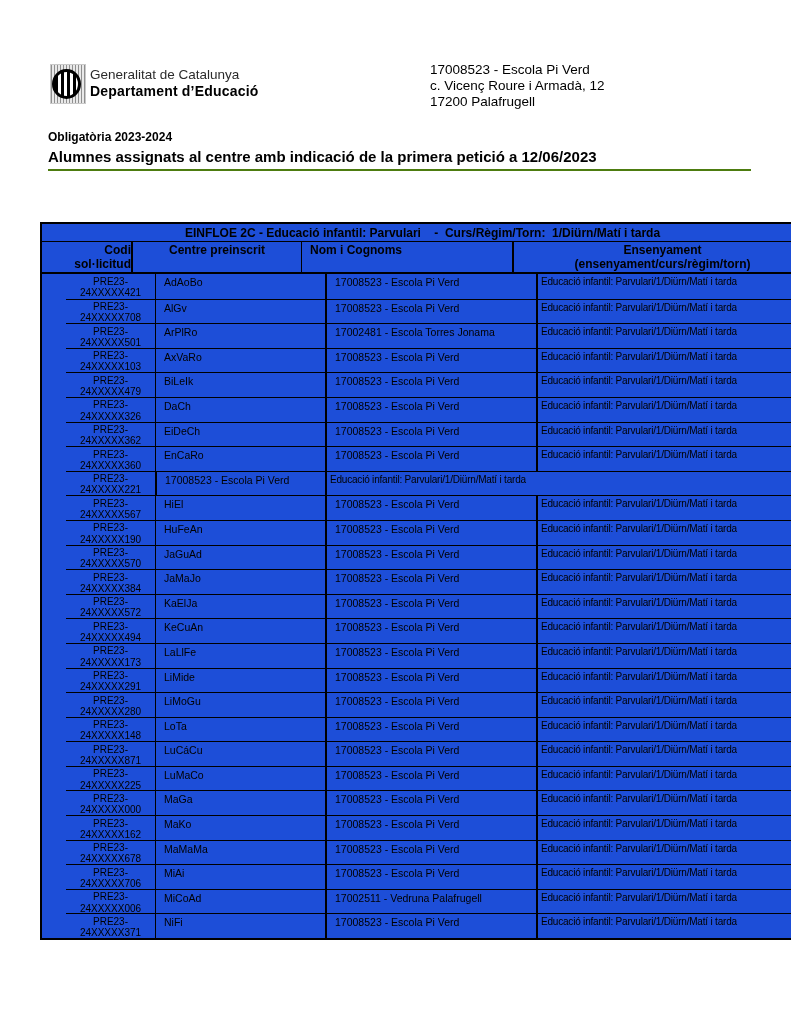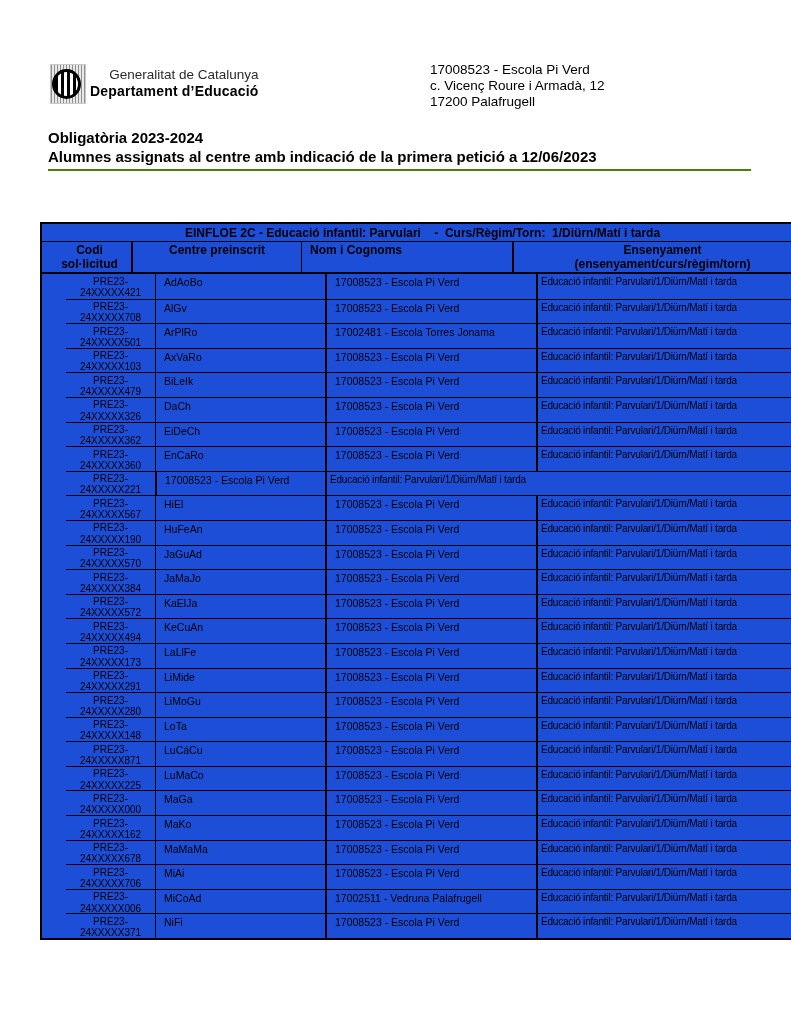--- a/index.html
+++ b/index.html
@@ -14,43 +14,43 @@
   }
 
   
   .logo { position:absolute; left:50px; top:64px; width:36px; height:40px;
     background:repeating-linear-gradient(90deg,#8f8f8f 0 1px,#e9e9e9 1px 3px);
     border:1px solid #c9c9c9; }
   .logo-ellipse { position:absolute; left:1px; top:4px; width:29px; height:30px;
     border-radius:50%; border:3px solid #000;
     background:repeating-linear-gradient(90deg,#000 0 3px,#fff 3px 6px); }
   .org { position:absolute; left:90px; top:67px; line-height:16px; }
-  .org-line1 { font-size:13.5px; color:#2b2b2b;text-align:right; }
+  .org-line1 { font-size:13.5px; color:#2b2b2b; }
   .org-line2 { font-size:14px; font-weight:bold; letter-spacing:.2px; }
   .addr { position:absolute; left:430px; top:62px; font-size:13.5px; line-height:16px; }
 
   
   .heading { position:absolute; left:48px; top:128px; width:703px; }
-  .heading-line1 { font-size:15px; font-weight:bold; line-height:19px; }
+  .heading-line1 { font-size:12px; font-weight:bold; line-height:19px; }
   .heading-line2 { font-size:15px; font-weight:bold; line-height:19px;
     padding-bottom:3px; border-bottom:2px solid #4d7c0f; }
 
   
   .gtable { position:absolute; left:40px; top:222px; width:765px;
     border:2px solid #000; background:#1d4ed8; }
   .gtable-title { height:18px; line-height:18px; text-align:center;
     font-size:12px; font-weight:bold; border-bottom:1px solid #000; white-space:pre; }
   .grow { display:grid; grid-template-columns:89px 170px 211px 1fr; }
   .ghead { border-bottom:2px solid #000; height:32px; }
   .ghead .cell { font-weight:bold; font-size:12px; line-height:14px; padding-top:1px; }
   .cell { overflow:hidden; }
   .c-nom  { border-left:1px solid #000; }
   .c-cen  { border-left:2px solid #000; }
   .c-ens  { border-left:2px solid #000; }
-  .h-codi { padding-left:6px; text-align:center; }
+  .h-codi { padding-left:6px; text-align:right; }
   .h-nom  { padding-left:8px; text-align:left; }
   .h-cen  { text-align:center; }
   .h-ens  { text-align:center;padding-left:8px; }
 
   .trow { height:24.6px; border-top:1px solid #000;margin-left:24px; }
   .trow:first-child { border-top:none; }
   .codi { text-align:center; font-size:10px; line-height:11.2px; padding-top:1.5px; }
   .nom    { font-size:10.5px; padding:2px 0 0 8px; white-space:nowrap; }
   .centre { font-size:10.5px; padding:2px 0 0 8px; white-space:nowrap; }
   .ens    { font-size:10px; letter-spacing:-0.2px; padding:2px 0 0 3px; white-space:nowrap; }

